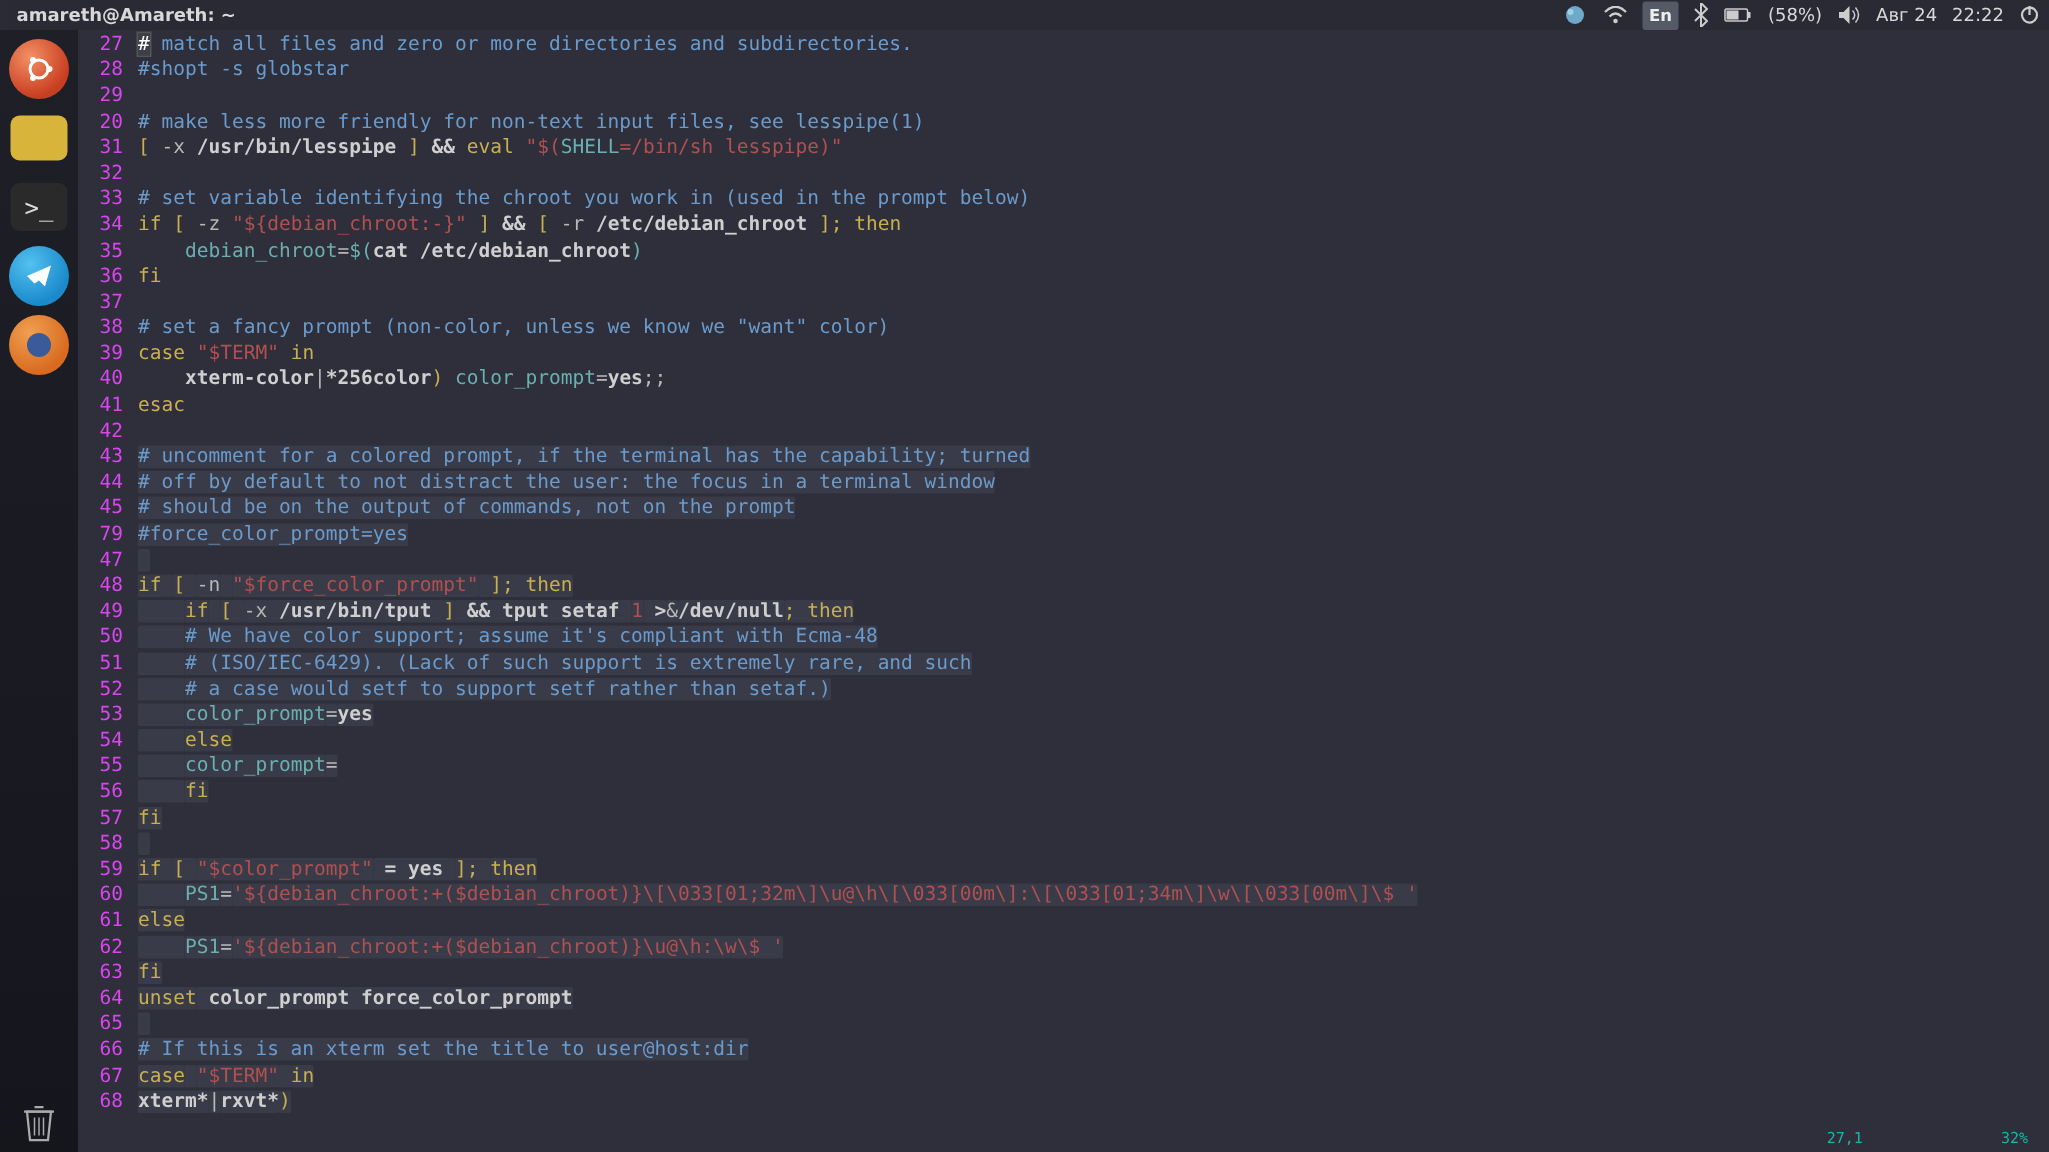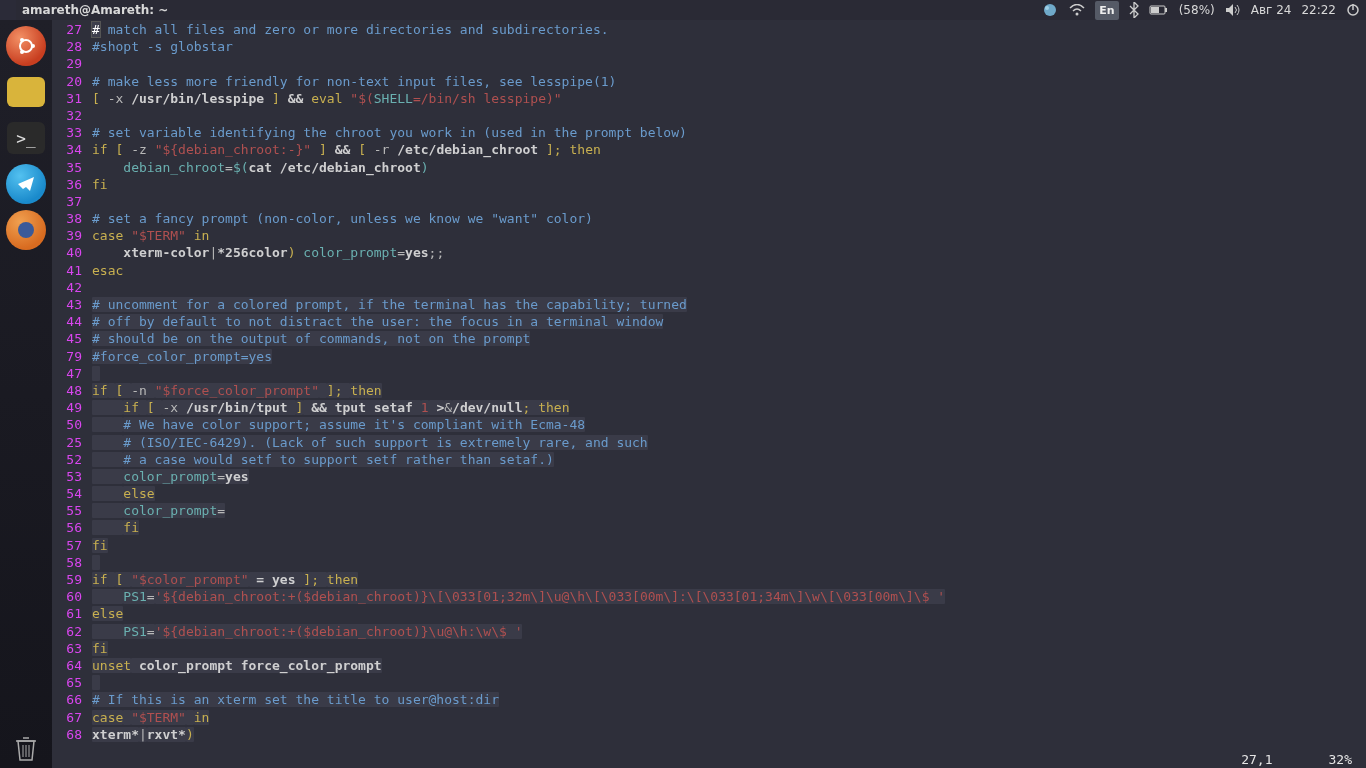--- a/index.html
+++ b/index.html
@@ -8,21 +8,21 @@
   height: 768px;
   background: #2b2b38;
   font-family: "DejaVu Sans Mono", "Liberation Mono", monospace;
   font-size: 13px;
   overflow: hidden;
   color: #bababa;
   position: relative;
 }
 .topbar {
   position: absolute;
-  top: 0; left: 16px; right: 0;
+  top: 0; left: 5px; right: 0;
   height: 20px;
   background: #2a2a35;
   display: flex;
   align-items: center;
   padding: 0 6px;
   color: #d8d8d8;
   font-family: "DejaVu Sans", sans-serif;
   font-size: 12px;
   z-index: 10;
 }
@@ -108,24 +108,24 @@
   background: #3d3e4c;
   outline: 1px solid #555;
   color: #fff;
 }
 .statusbar {
   height: 18px;
   background: #2e2f3a;
   display: flex;
   justify-content: flex-end;
   align-items: center;
-  color: #e5e5e5;
-  font-size: 13px;
+  color: #14b8a6;
+  font-size: 10px;
   padding-right: 14px;
-  gap: 56px;
+  gap: 92px;
 }
 svg { display: block; }
 </style>
 </head>
 <body>
 
 <div class="topbar">
   <span class="title">amareth@Amareth: ~</span>
   <span class="spacer"></span>
   <div class="tray">
@@ -227,21 +227,21 @@
       <div class="code-line"><span class="lineno">41</span><span class="code-content"><span class="c-keyword">esac</span></span></div>
       <div class="code-line"><span class="lineno">42</span><span class="code-content"></span></div>
       <div class="code-line"><span class="lineno">43</span><span class="code-content"><span class="c-comment hl"># uncomment for a colored prompt, if the terminal has the capability; turned</span></span></div>
       <div class="code-line"><span class="lineno">44</span><span class="code-content"><span class="c-comment hl"># off by default to not distract the user: the focus in a terminal window</span></span></div>
       <div class="code-line"><span class="lineno">45</span><span class="code-content"><span class="c-comment hl"># should be on the output of commands, not on the prompt</span></span></div>
       <div class="code-line"><span class="lineno">79</span><span class="code-content"><span class="c-comment hl">#force_color_prompt=yes</span></span></div>
       <div class="code-line"><span class="lineno">47</span><span class="code-content"><span class="hl">&nbsp;</span></span></div>
       <div class="code-line"><span class="lineno">48</span><span class="code-content"><span class="c-keyword hl">if</span><span class="c-plain hl"> </span><span class="c-keyword hl">[ </span><span class="c-op hl">-n</span><span class="c-plain hl"> </span><span class="c-string hl">"$force_color_prompt"</span><span class="c-plain hl"> </span><span class="c-keyword hl">]; </span><span class="c-keyword hl">then</span></span></div>
       <div class="code-line"><span class="lineno">49</span><span class="code-content"><span class="c-plain hl">    </span><span class="c-keyword hl">if</span><span class="c-plain hl"> </span><span class="c-keyword hl">[ </span><span class="c-op hl">-x</span><span class="c-plain hl"> /usr/bin/tput </span><span class="c-keyword hl">]</span><span class="c-plain hl"> &amp;&amp; tput setaf </span><span class="c-num hl">1</span><span class="c-plain hl"> &gt;</span><span class="c-op hl">&amp;</span><span class="c-plain hl">/dev/null</span><span class="c-keyword hl">; then</span></span></div>
       <div class="code-line"><span class="lineno">50</span><span class="code-content"><span class="c-plain hl">    </span><span class="c-comment hl"># We have color support; assume it's compliant with Ecma-48</span></span></div>
-      <div class="code-line"><span class="lineno">25</span><span class="code-content"><span class="c-plain hl">    </span><span class="c-comment hl"># (ISO/IEC-6429). (Lack of such support is extremely rare, and such</span></span></div>
+      <div class="code-line"><span class="lineno">51</span><span class="code-content"><span class="c-plain hl">    </span><span class="c-comment hl"># (ISO/IEC-6429). (Lack of such support is extremely rare, and such</span></span></div>
       <div class="code-line"><span class="lineno">52</span><span class="code-content"><span class="c-plain hl">    </span><span class="c-comment hl"># a case would setf to support setf rather than setaf.)</span></span></div>
       <div class="code-line"><span class="lineno">53</span><span class="code-content"><span class="c-plain hl">    </span><span class="c-var hl">color_prompt</span><span class="c-op hl">=</span><span class="c-plain hl">yes</span></span></div>
       <div class="code-line"><span class="lineno">54</span><span class="code-content"><span class="c-plain hl">    </span><span class="c-keyword hl">else</span></span></div>
       <div class="code-line"><span class="lineno">55</span><span class="code-content"><span class="c-plain hl">    </span><span class="c-var hl">color_prompt</span><span class="c-op hl">=</span></span></div>
       <div class="code-line"><span class="lineno">56</span><span class="code-content"><span class="c-plain hl">    </span><span class="c-keyword hl">fi</span></span></div>
       <div class="code-line"><span class="lineno">57</span><span class="code-content"><span class="c-keyword hl">fi</span></span></div>
       <div class="code-line"><span class="lineno">58</span><span class="code-content"><span class="hl">&nbsp;</span></span></div>
       <div class="code-line"><span class="lineno">59</span><span class="code-content"><span class="c-keyword hl">if</span><span class="c-plain hl"> </span><span class="c-keyword hl">[ </span><span class="c-string hl">"$color_prompt"</span><span class="c-plain hl"> = yes </span><span class="c-keyword hl">]; </span><span class="c-keyword hl">then</span></span></div>
       <div class="code-line"><span class="lineno">60</span><span class="code-content"><span class="c-plain hl">    </span><span class="c-var hl">PS1</span><span class="c-op hl">=</span><span class="c-string hl">'${debian_chroot:+($debian_chroot)}\[\033[01;32m\]\u@\h\[\033[00m\]:\[\033[01;34m\]\w\[\033[00m\]\$ '</span></span></div>
       <div class="code-line"><span class="lineno">61</span><span class="code-content"><span class="c-keyword hl">else</span></span></div>

